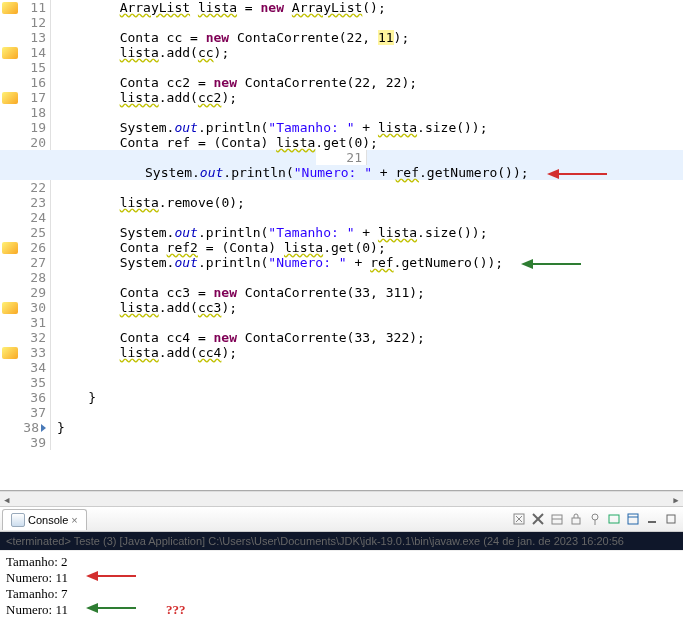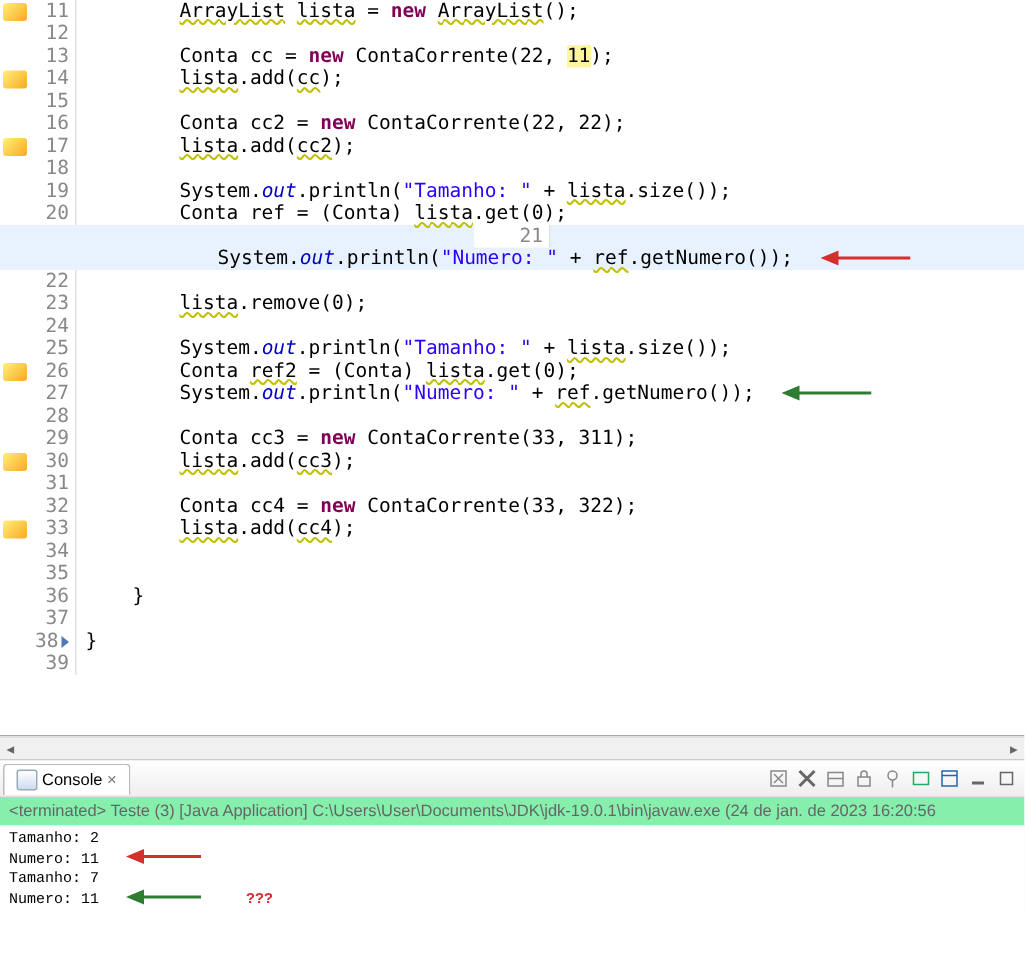--- a/index.html
+++ b/index.html
@@ -19,22 +19,22 @@
 .arrow-red,.arrow-green{display:inline-block;vertical-align:middle;margin-left:18px;}
 .arrow-red svg,.arrow-green svg{display:block;}
 .triangle-blue{display:inline-block;width:0;height:0;border-top:4px solid transparent;border-bottom:4px solid transparent;border-left:5px solid #4a7ab8;margin-left:2px;vertical-align:middle;}
 
 .console-wrap{border-top:1px solid #ccc;background:#f5f5f5;}
 .console-tabs{display:flex;align-items:center;height:24px;background:linear-gradient(#fff,#eee);border-bottom:1px solid #ccc;font-family:Segoe UI,Arial,sans-serif;font-size:11px;}
 .tab{display:flex;align-items:center;gap:3px;padding:3px 8px;background:#fff;border:1px solid #bbb;border-bottom:none;border-radius:3px 3px 0 0;margin-left:2px;}
 .tab-close{color:#777;cursor:pointer;}
 .toolbar{margin-left:auto;display:flex;gap:3px;padding-right:4px;}
 .tool-btn{width:16px;height:16px;display:flex;align-items:center;justify-content:center;color:#555;}
-.console-header{font-family:Segoe UI,Arial,sans-serif;font-size:11px;color:#666;padding:3px 6px;background:#86efac;border-bottom:1px solid #eee;white-space:nowrap;overflow:hidden;}
-.console-body{padding:3px 6px;background:#fff;font-family:Liberation Mono, monospace;font-size:10px;}
+.console-header{font-family:Segoe UI,Arial,sans-serif;font-size:11px;color:#666;padding:3px 6px;background:#0f172a;border-bottom:1px solid #eee;white-space:nowrap;overflow:hidden;}
+.console-body{padding:3px 6px;background:#fff;font-family:Liberation Serif, serif;font-size:13px;}
 .cline{display:flex;align-items:center;white-space:pre;}
 .qmarks{color:#d32f2f;margin-left:30px;font-weight:bold;}
 
 .scrollbar-h{height:14px;background:#f0f0f0;border-top:1px solid #ddd;display:flex;align-items:center;}
 .scroll-arrow{width:14px;height:14px;display:flex;align-items:center;justify-content:center;color:#666;}
 .scroll-track{flex:1;}
 </style>
 </head>
 <body>
 

